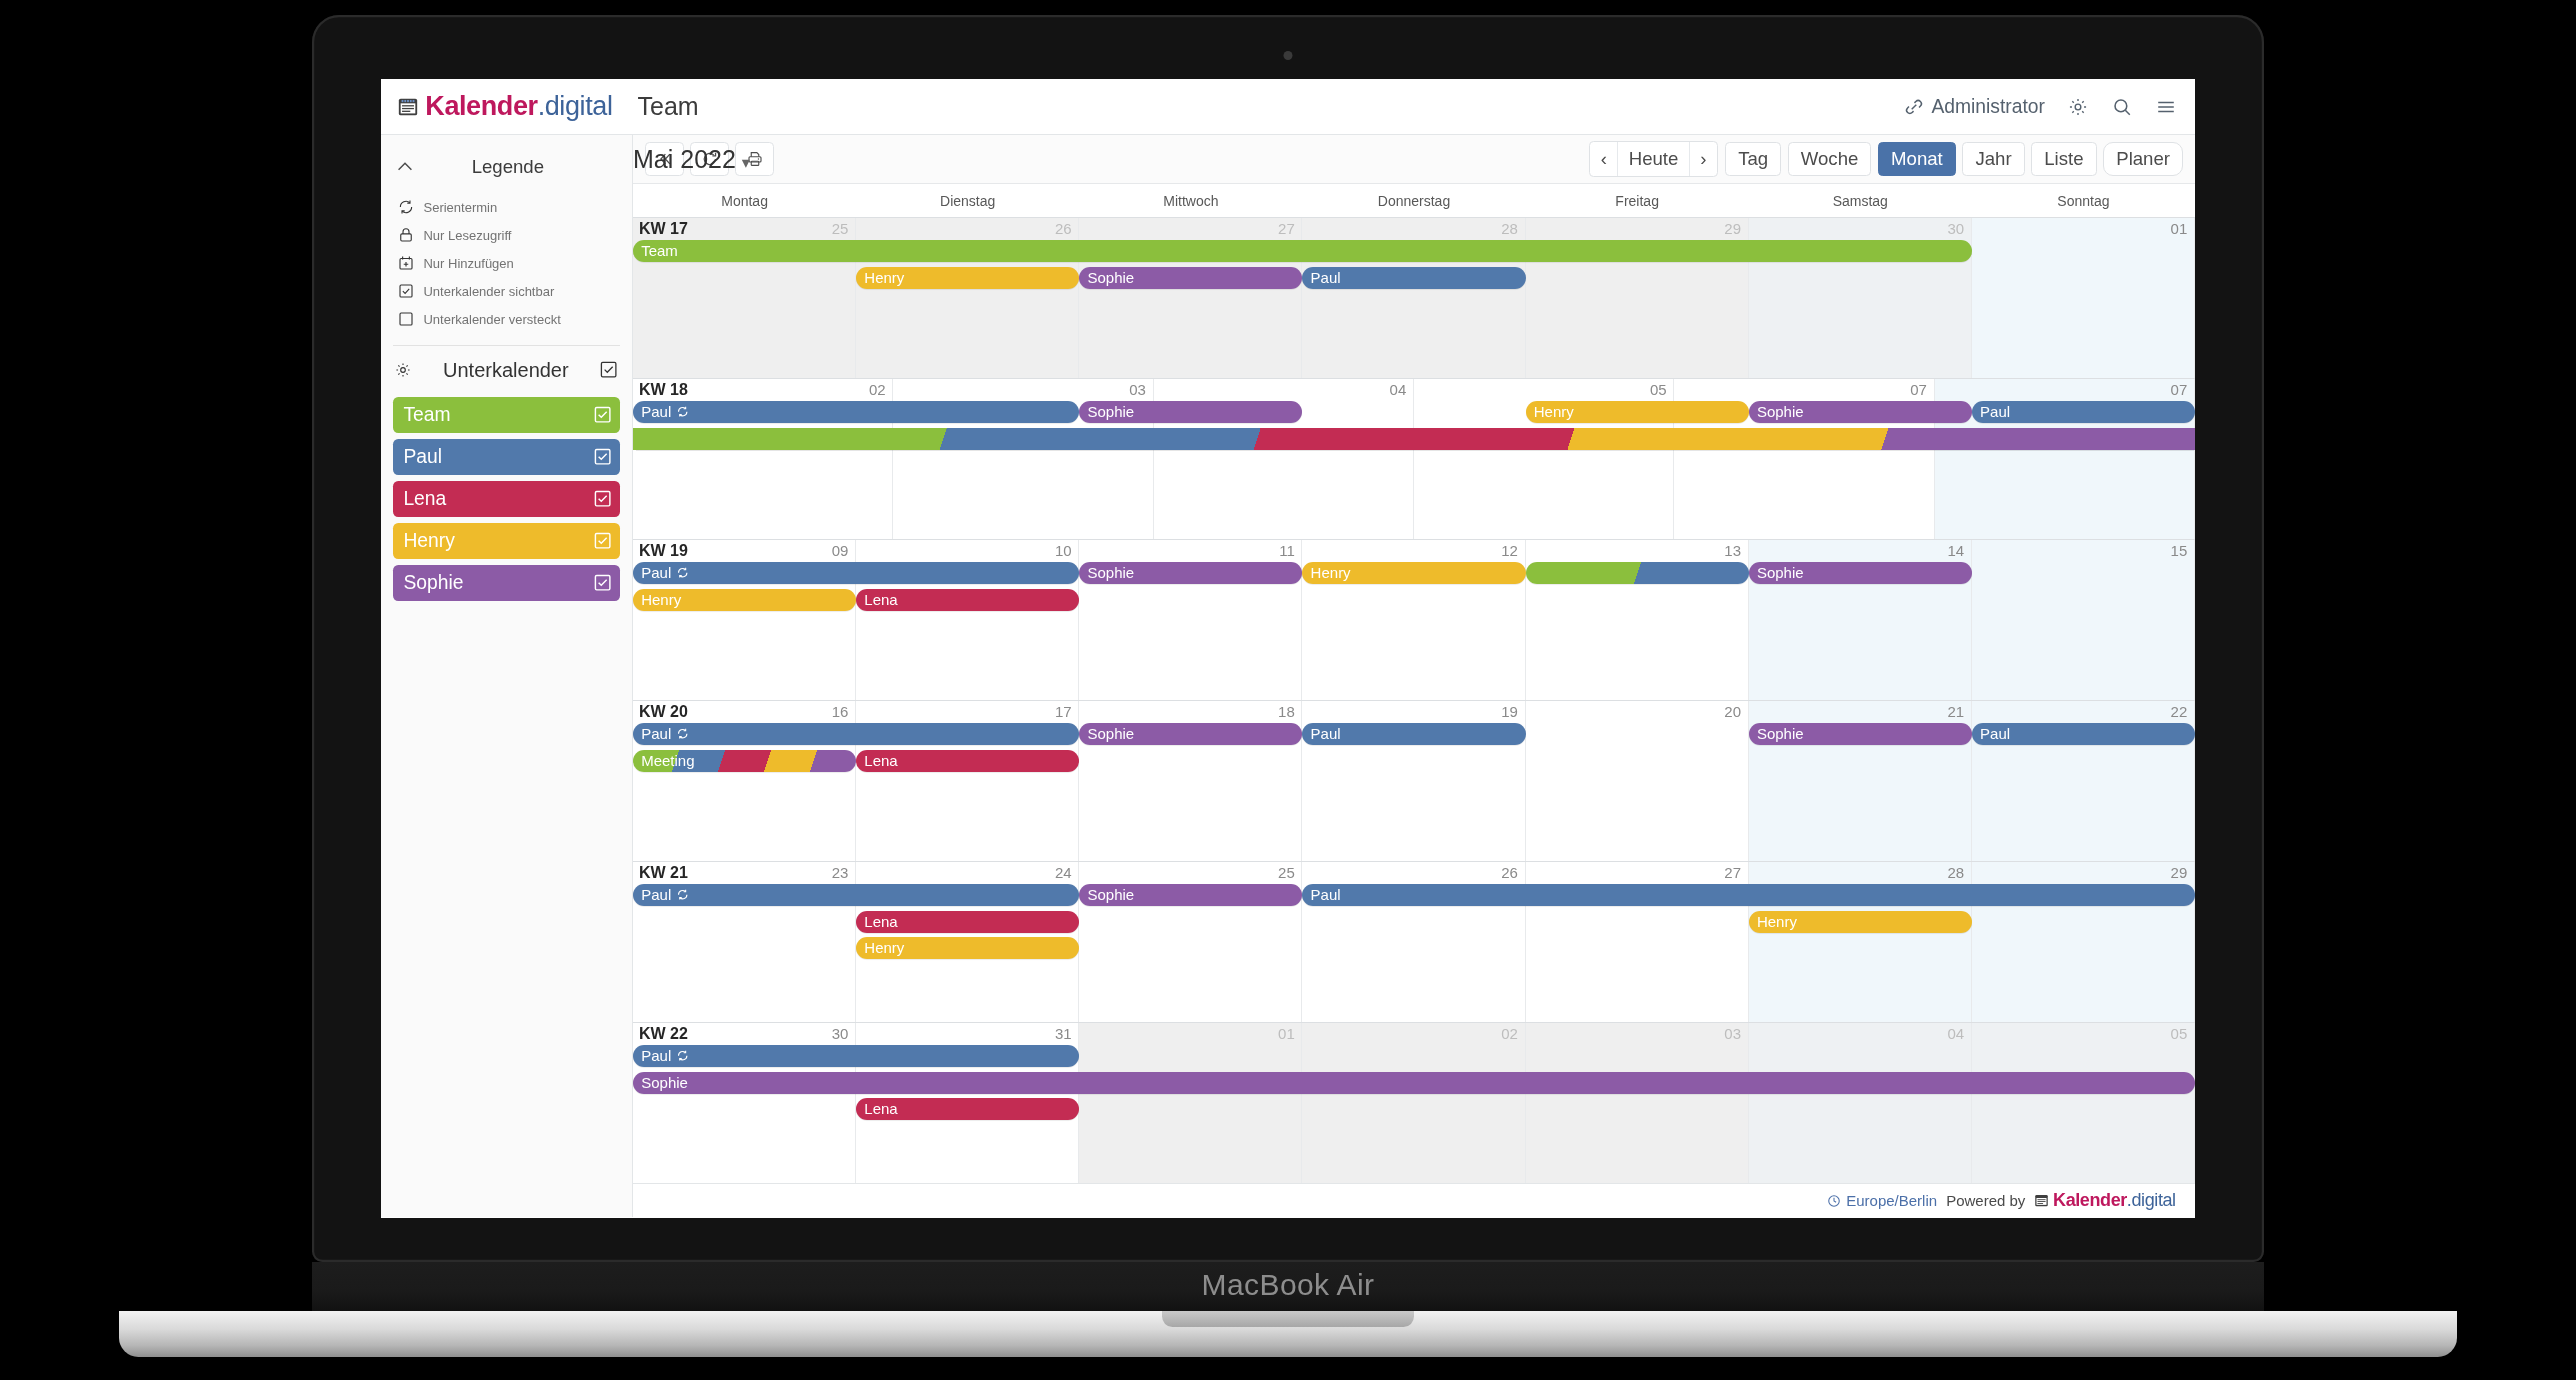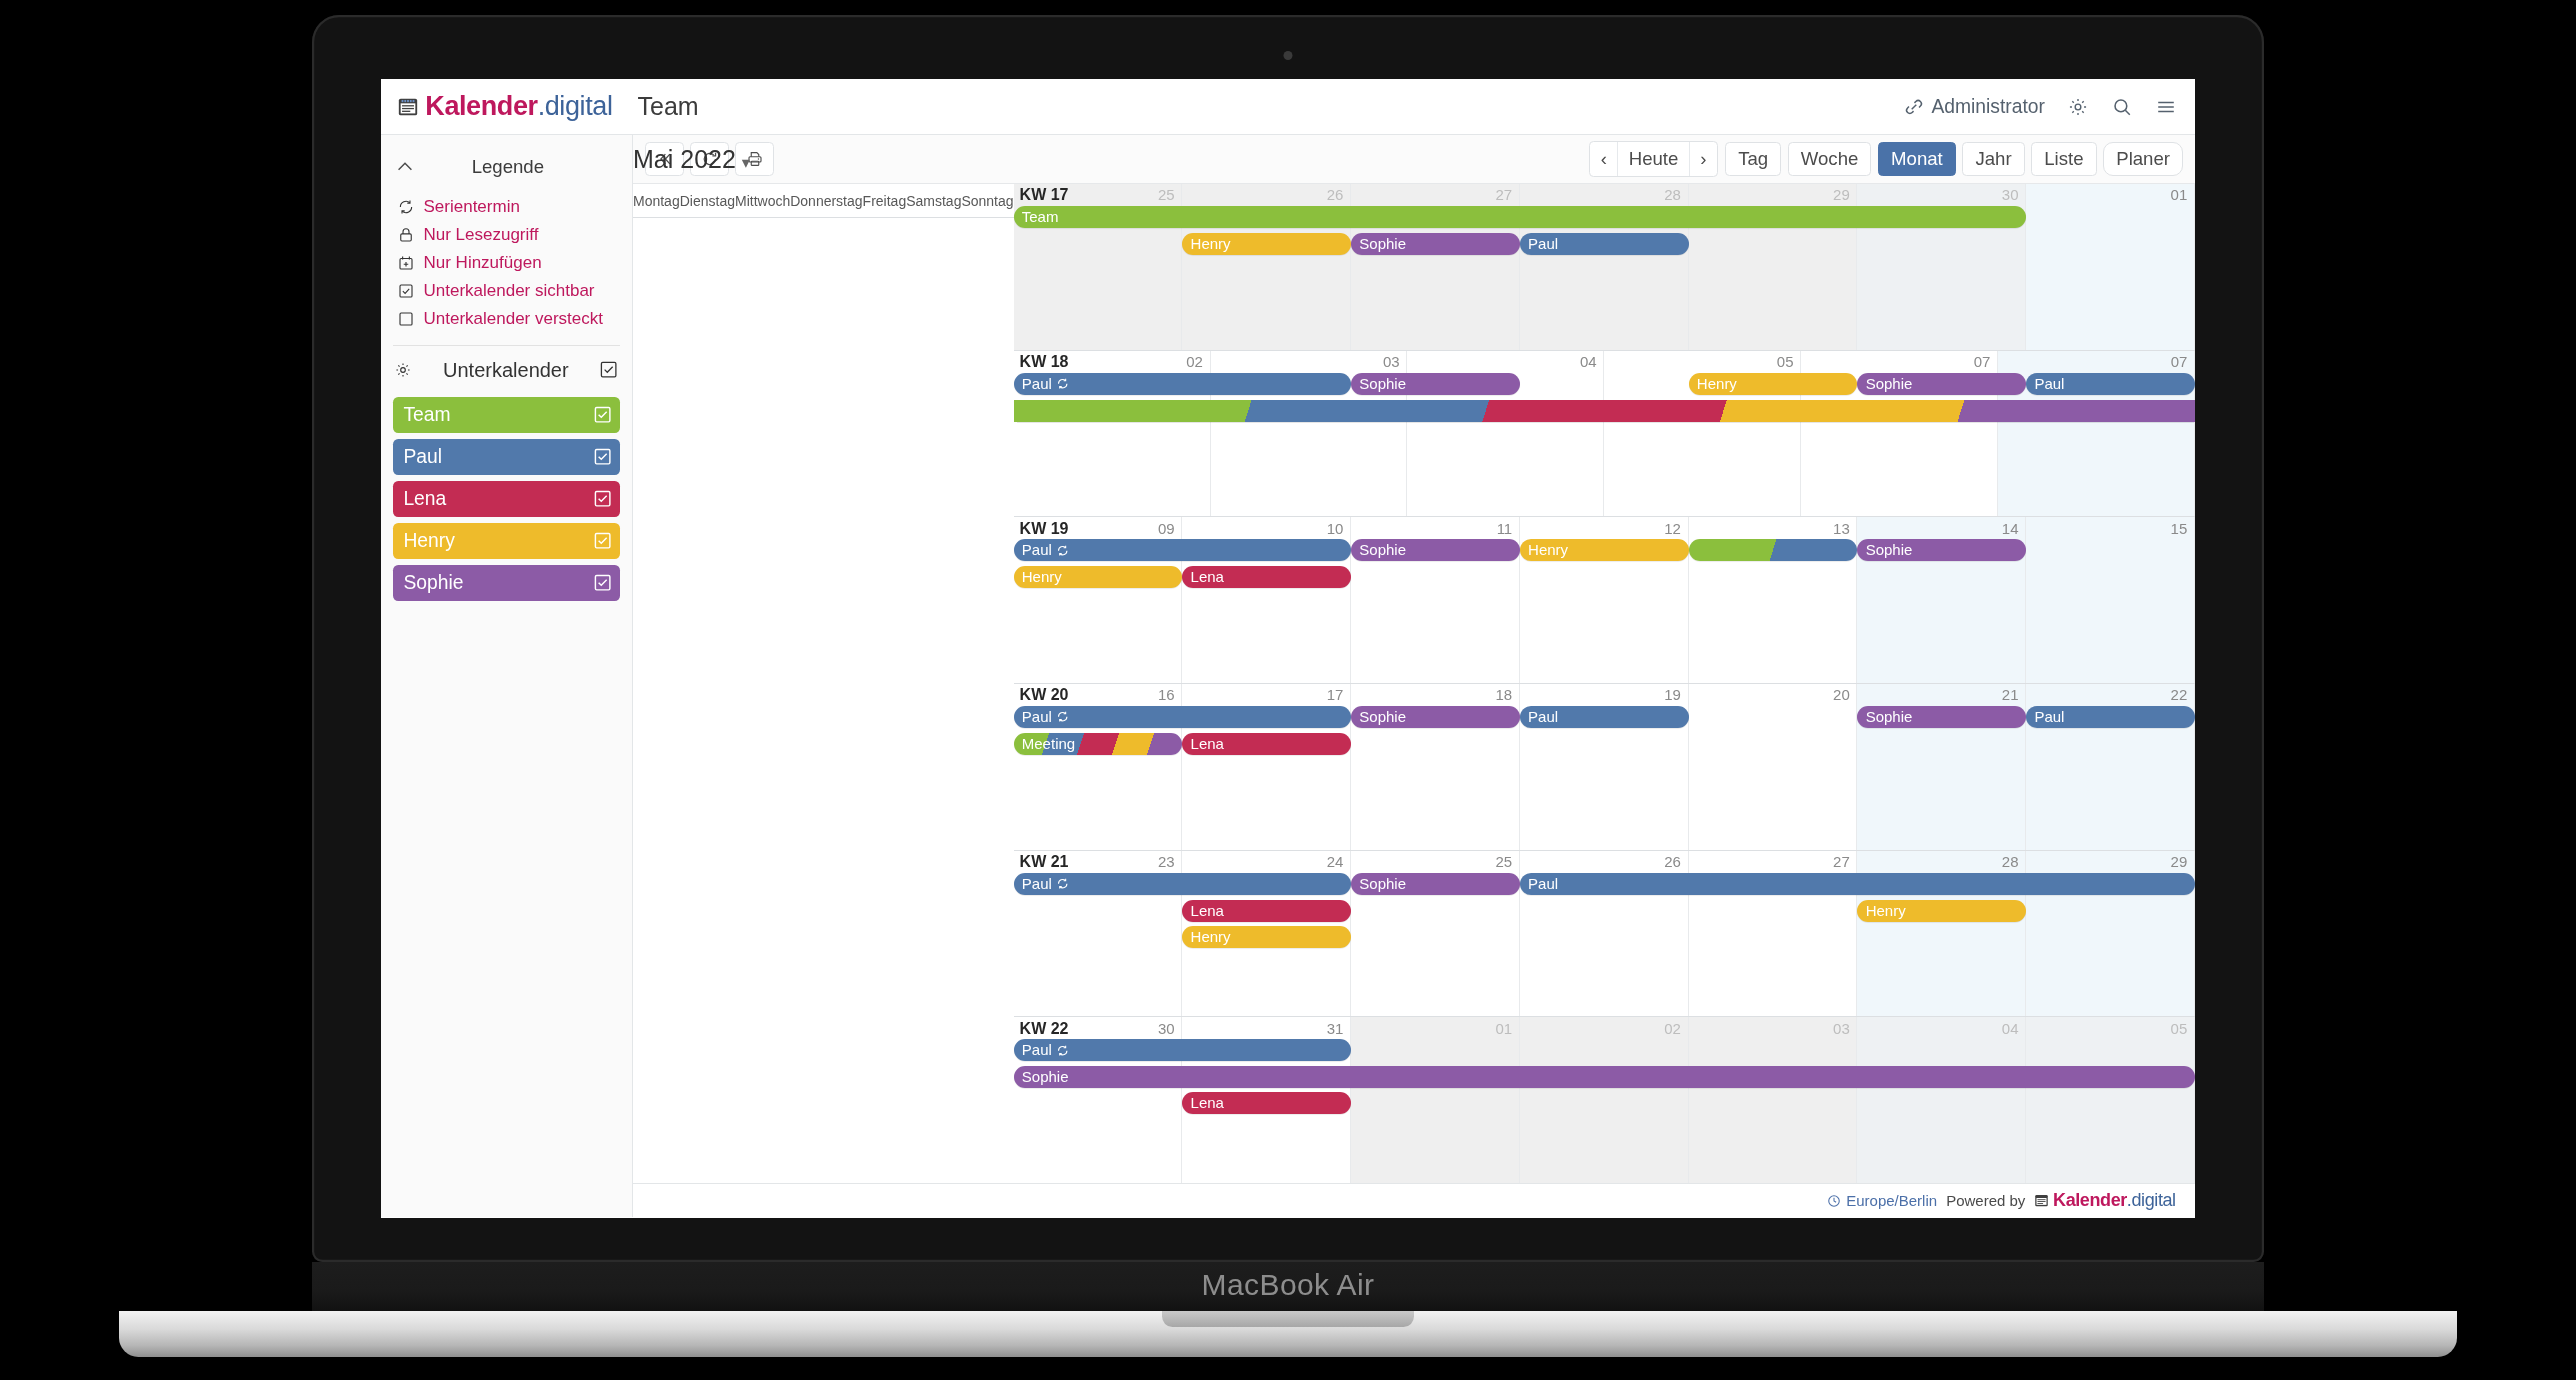--- a/index.html
+++ b/index.html
@@ -91,21 +91,21 @@
     padding: 12px 0 0 0;
   }
   #legend-header {
     display: flex; align-items: center; height: 39px; padding: 0 13.4px;
   }
   #legend-collapse { width: 22px; height: 22px; color: #4b4b4b; }
   #legend-title { flex: 1; text-align: center; font-size: 18.6px; color: #3b3b3b; margin-right: 19.3px; }
   .legend-list { padding: 7.4px 0 6px 16.3px; }
   .legend-row {
     display: flex; align-items: center; gap: 8.2px;
-    height: 28px; font-size: 17px; color: #be185d;
+    height: 28px; font-size: 13px; color: #737373;
   }
   .lg-icon { width: 18px; height: 18px; flex: none; color: #333; }
   #sidebar-divider { height: 0.7px; background: #e2e2e2; margin: 6px 12px 0 12px; }
   #subcal-header {
     display: flex; align-items: center; gap: 1px;
     height: 48px; padding: 0 13.4px;
   }
   #subcal-title { flex: 1; text-align: center; font-size: 20px; color: #333; }
   .cal-list { padding: 3px 12px 0 12px; }
   .cal-item {
@@ -152,21 +152,21 @@
   .view-btn {
     height: 34px; padding: 0 12px; margin-right: 6.7px;
     display: flex; align-items: center; justify-content: center;
     border: 0.7px solid #dfe2e5; border-radius: 4.5px;
     background: #fff; color: #4c4c4c; font-size: 18.6px; white-space: nowrap;
   }
   .view-btn.active { background: #4a72a8; border-color: #4a72a8; color: #fff; }
   .view-btn:last-child { margin-right: 0; border-radius: 10px; }
 
   
-  #cal-wrap { flex: 1; display: flex; flex-direction: row; overflow: hidden; }
+  #cal-wrap { flex: 1; display: flex; flex-direction: column; overflow: hidden; }
   #weekday-row {
     display: flex; height: 34px; border-bottom: 0.7px solid #dcdfe2;
     background: #fff;
   }
   .wd-cell {
     flex: 1; text-align: center; font-size: 14px; color: #585858;
     line-height: 34px;
   }
   #weeks { flex: 1; display: flex; flex-direction: column; }
   .week-row {

